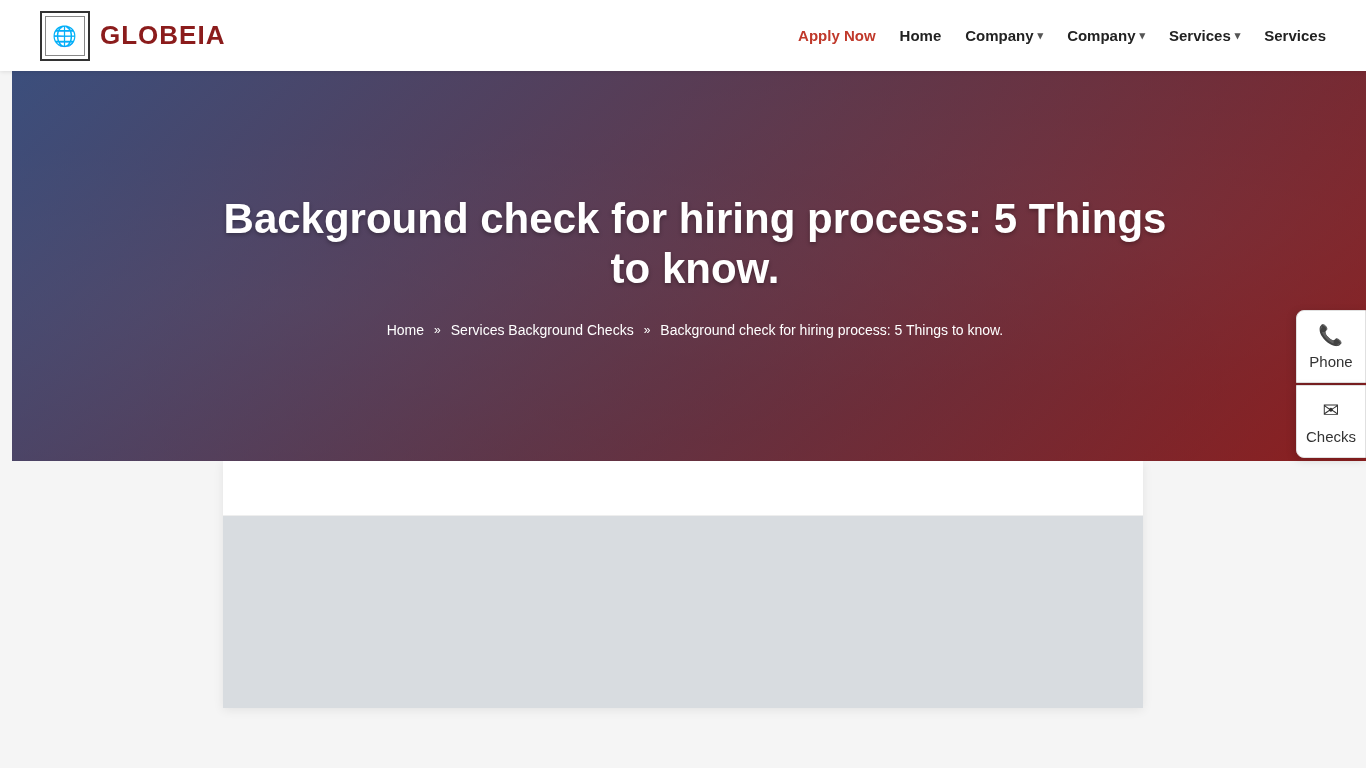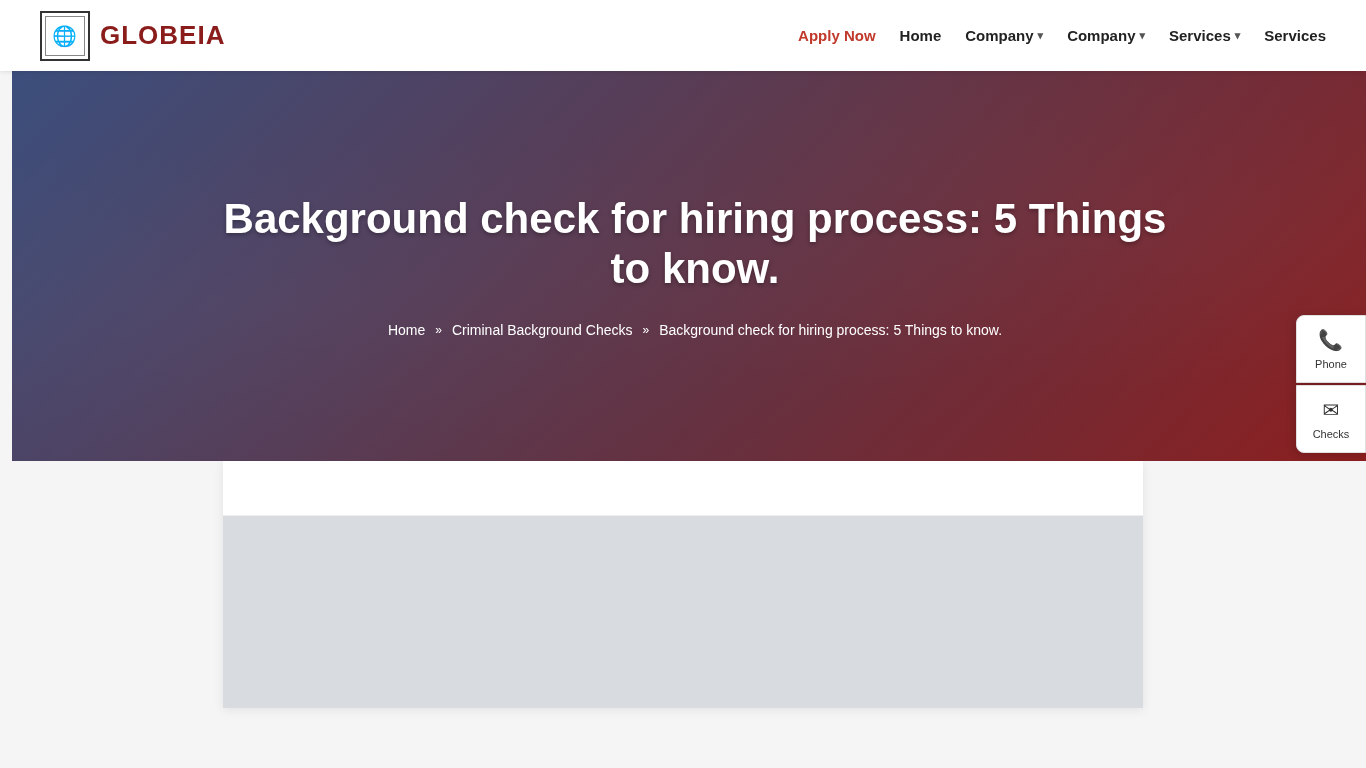--- a/index.html
+++ b/index.html
@@ -221,21 +221,21 @@
     .side-btn:last-child {
       border-radius: 0 0 0 8px;
     }
 
     .side-btn-icon {
       font-size: 20px;
       color: #333;
     }
 
     .side-btn-label {
-      font-size: 11px;
+      font-size: 15px;
       color: #333;
       font-family: Arial, sans-serif;
     }
 
     
     .content-section {
       width: 100%;
       background: #f5f5f5;
       padding: 0 0 40px 0;
       display: flex;
@@ -300,21 +300,21 @@
 </header>
 
 <section class="hero">
   <div class="hero-bg-img"></div>
   <div class="hero-bg"></div>
   <div class="hero-content">
     <h1 class="hero-title">Background check for hiring process: 5 Things to know.</h1>
     <nav class="breadcrumb">
       <a class="breadcrumb-item" href="#">Home</a>
       <span class="breadcrumb-separator">»</span>
-      <a class="breadcrumb-item" href="#">Criminal Background Checks</a>
+      <a class="breadcrumb-item" href="#">Services Background Checks</a>
       <span class="breadcrumb-separator">»</span>
       <span class="breadcrumb-current">Background check for hiring process: 5 Things to know.</span>
     </nav>
   </div>
 </section>
 
 <div class="side-actions">
   <button class="side-btn">
     <span class="side-btn-icon">📞</span>
     <span class="side-btn-label">Phone</span>

